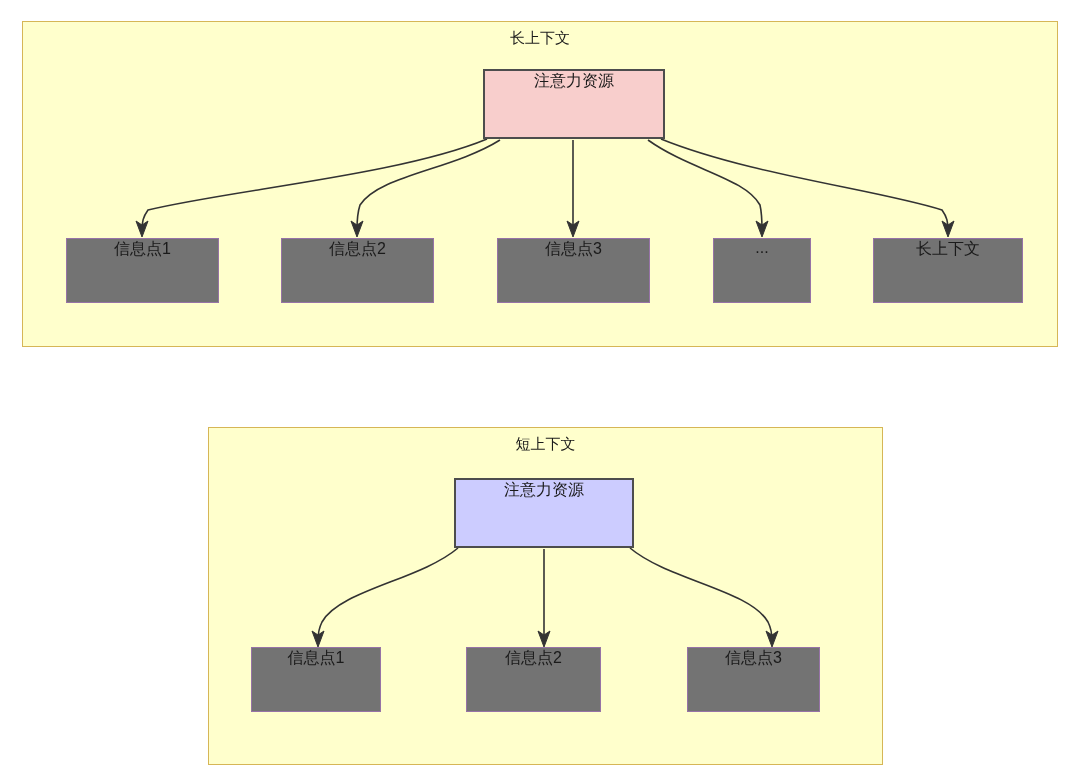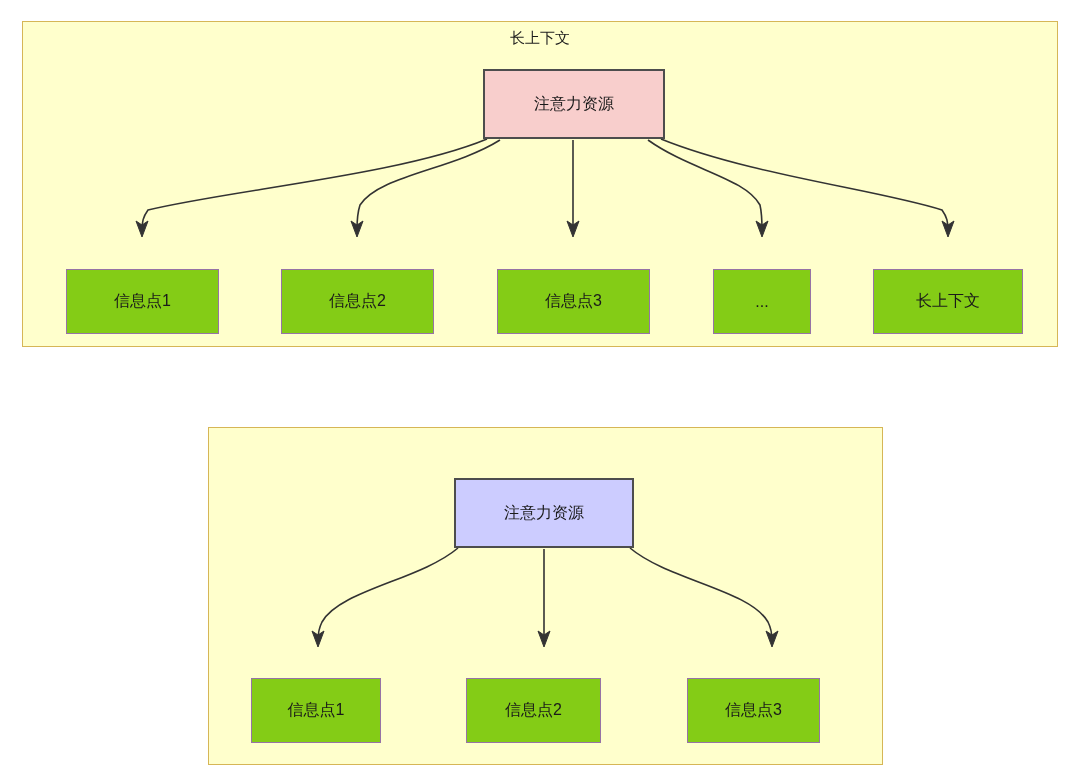--- a/index.html
+++ b/index.html
@@ -32,38 +32,36 @@
     text-align: center;
     font-size: 15px;
     color: #1a1a1a;
     line-height: 18px;
     white-space: nowrap;
   }
   .node {
     position: absolute;
     box-sizing: border-box;
     display: flex;
-    align-items: center;
     justify-content: center;
     font-size: 16px;
     color: #1a1a1a;
     white-space: nowrap;
   }
   .node-root-pink {
     background: #f8cecc;
     border: 2px solid #4d4d4d;
   }
   .node-root-purple {
     background: #ccccff;
     border: 2px solid #4d4d4d;
   }
   .node-leaf {
-    background: #84cc16;
+    background: #737373;
     border: 1.5px solid #9673a6;
-    margin-top: 31px;
   }
   svg.edges {
     position: absolute;
     left: 0;
     top: 0;
     width: 1080px;
     height: 774px;
     pointer-events: none;
     overflow: visible;
   }
@@ -124,20 +122,21 @@
   <div class="node node-leaf" style="left:713px; top:238px; width:98px; height:65px;">
     <span>...</span>
   </div>
 
   <div class="node node-leaf" style="left:873px; top:238px; width:150px; height:65px;">
     <span>长上下文</span>
   </div>
 
   <div class="group-box" style="left:208px; top:427px; width:675px; height:338px;"></div>
 
+  <div class="group-title" style="left:208px; top:435px; width:675px;">短上下文</div>
 
   <svg class="edges">
 
     <path d="M 458,548 C 420,580 340,590 322,622 C 318,630 318,636 318,640"></path>
     <polygon points="318,647 312,631 318,635 324,631"></polygon>
 
     <path d="M 544,549 L 544,640"></path>
     <polygon points="544,647 538,631 544,635 550,631"></polygon>
 
     <path d="M 630,548 C 668,580 750,590 768,622 C 772,630 772,636 772,640"></path>

